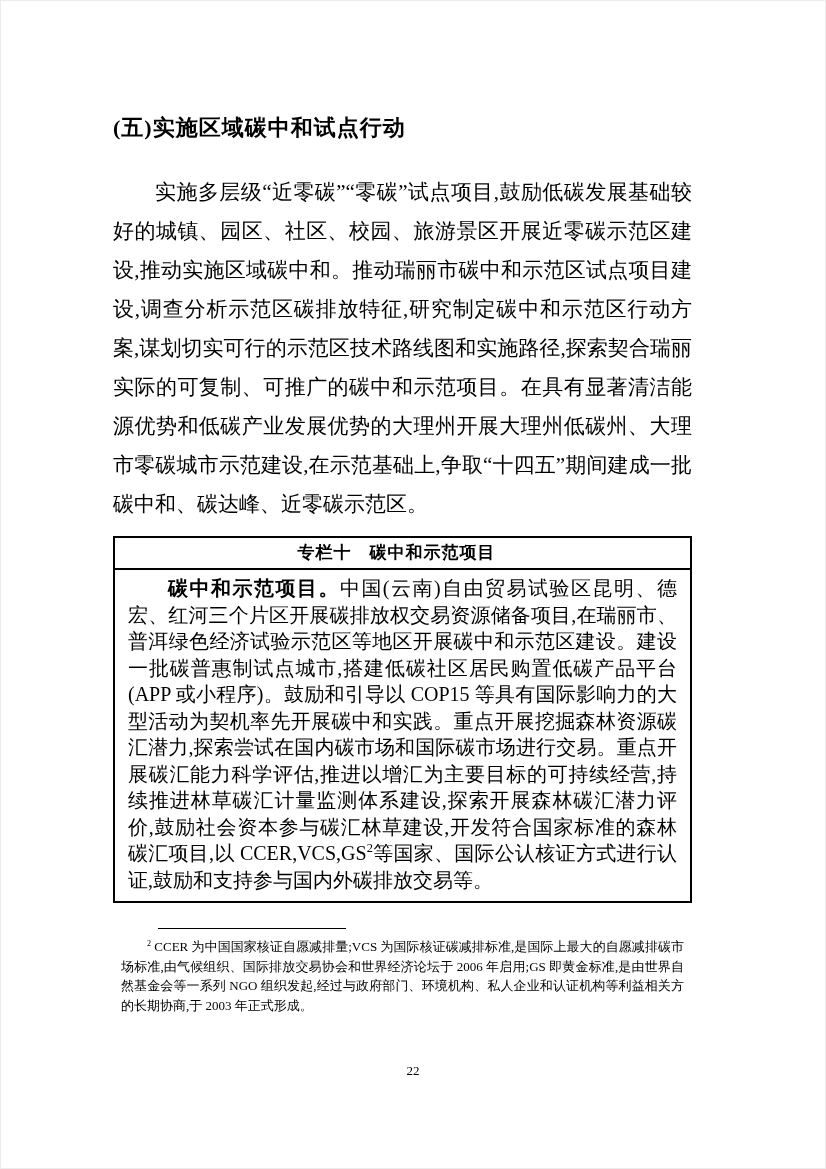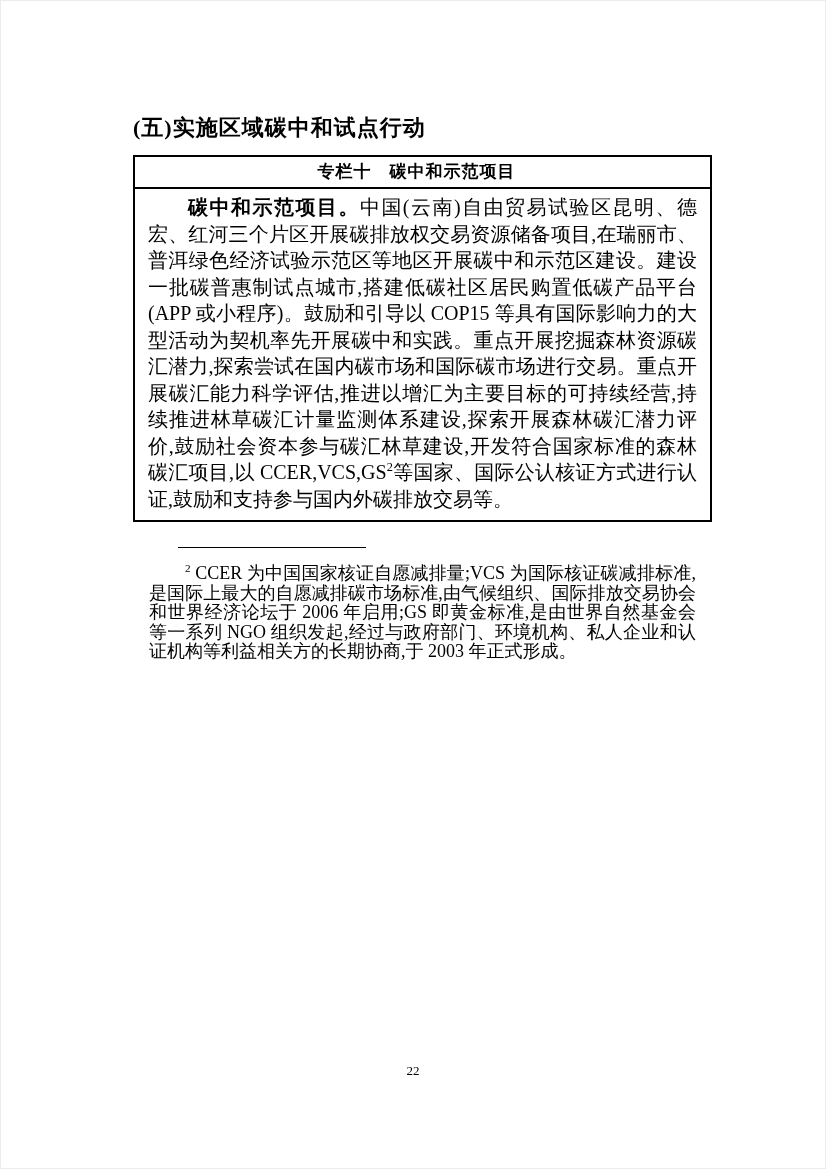--- a/index.html
+++ b/index.html
@@ -13,21 +13,21 @@
     height: 1169px;
     background: #ffffff;
     color: #000000;
     font-family: "Liberation Serif", "DejaVu Serif", serif;
     overflow: hidden;
     box-sizing: border-box;
     border: 1px solid #ececec;
   }
   .content {
     position: absolute;
-    left: 132px;
+    left: 112px;
     top: 0;
     width: 579px;
   }
   .heading {
     margin: 112px 0 0 0;
     font-size: 22px;
     line-height: 30px;
     font-weight: bold;
     letter-spacing: 1px;
   }
@@ -64,22 +64,22 @@
     font-size: 0.62em;
     line-height: 0;
   }
   .footnote-rule {
     width: 188px;
     height: 0;
     border-top: 1px solid #000000;
     margin: 25px 0 7px 45px;
   }
   .footnote {
-    margin: 16px;
-    font-size: 18px;
+    margin: 8px;
+    font-size: 13px;
     line-height: 19.5px;
     text-align: justify;
     text-indent: 2em;
   }
   .page-number {
     position: absolute;
     top: 1062px;
     left: 0;
     width: 100%;
     text-align: center;
@@ -87,20 +87,21 @@
   }
 </style>
 </head>
 <body>
 
 <div class="page">
   <div class="content">
 
     <h2 class="heading">(五)实施区域碳中和试点行动</h2>
 
+    <p class="body-text">实施多层级“近零碳”“零碳”试点项目,鼓励低碳发展基础较好的城镇、园区、社区、校园、旅游景区开展近零碳示范区建设,推动实施区域碳中和。推动瑞丽市碳中和示范区试点项目建设,调查分析示范区碳排放特征,研究制定碳中和示范区行动方案,谋划切实可行的示范区技术路线图和实施路径,探索契合瑞丽实际的可复制、可推广的碳中和示范项目。在具有显著清洁能源优势和低碳产业发展优势的大理州开展大理州低碳州、大理市零碳城市示范建设,在示范基础上,争取“十四五”期间建成一批碳中和、碳达峰、近零碳示范区。</p>
 
     <div class="box">
       <div class="box-title">专栏十　碳中和示范项目</div>
       <div class="box-body">
         <p class="box-para"><b>碳中和示范项目。</b><span>中国(云南)自由贸易试验区昆明、德宏、红河三个片区开展碳排放权交易资源储备项目,在瑞丽市、普洱绿色经济试验示范区等地区开展碳中和示范区建设。建设一批碳普惠制试点城市,搭建低碳社区居民购置低碳产品平台(APP 或小程序)。鼓励和引导以 COP15 等具有国际影响力的大型活动为契机率先开展碳中和实践。重点开展挖掘森林资源碳汇潜力,探索尝试在国内碳市场和国际碳市场进行交易。重点开展碳汇能力科学评估,推进以增汇为主要目标的可持续经营,持续推进林草碳汇计量监测体系建设,探索开展森林碳汇潜力评价,鼓励社会资本参与碳汇林草建设,开发符合国家标准的森林碳汇项目,以 CCER,VCS,GS</span><sup>2</sup><span>等国家、国际公认核证方式进行认证,鼓励和支持参与国内外碳排放交易等。</span></p>
       </div>
     </div>
 
     <div class="footnote-rule"></div>
 

